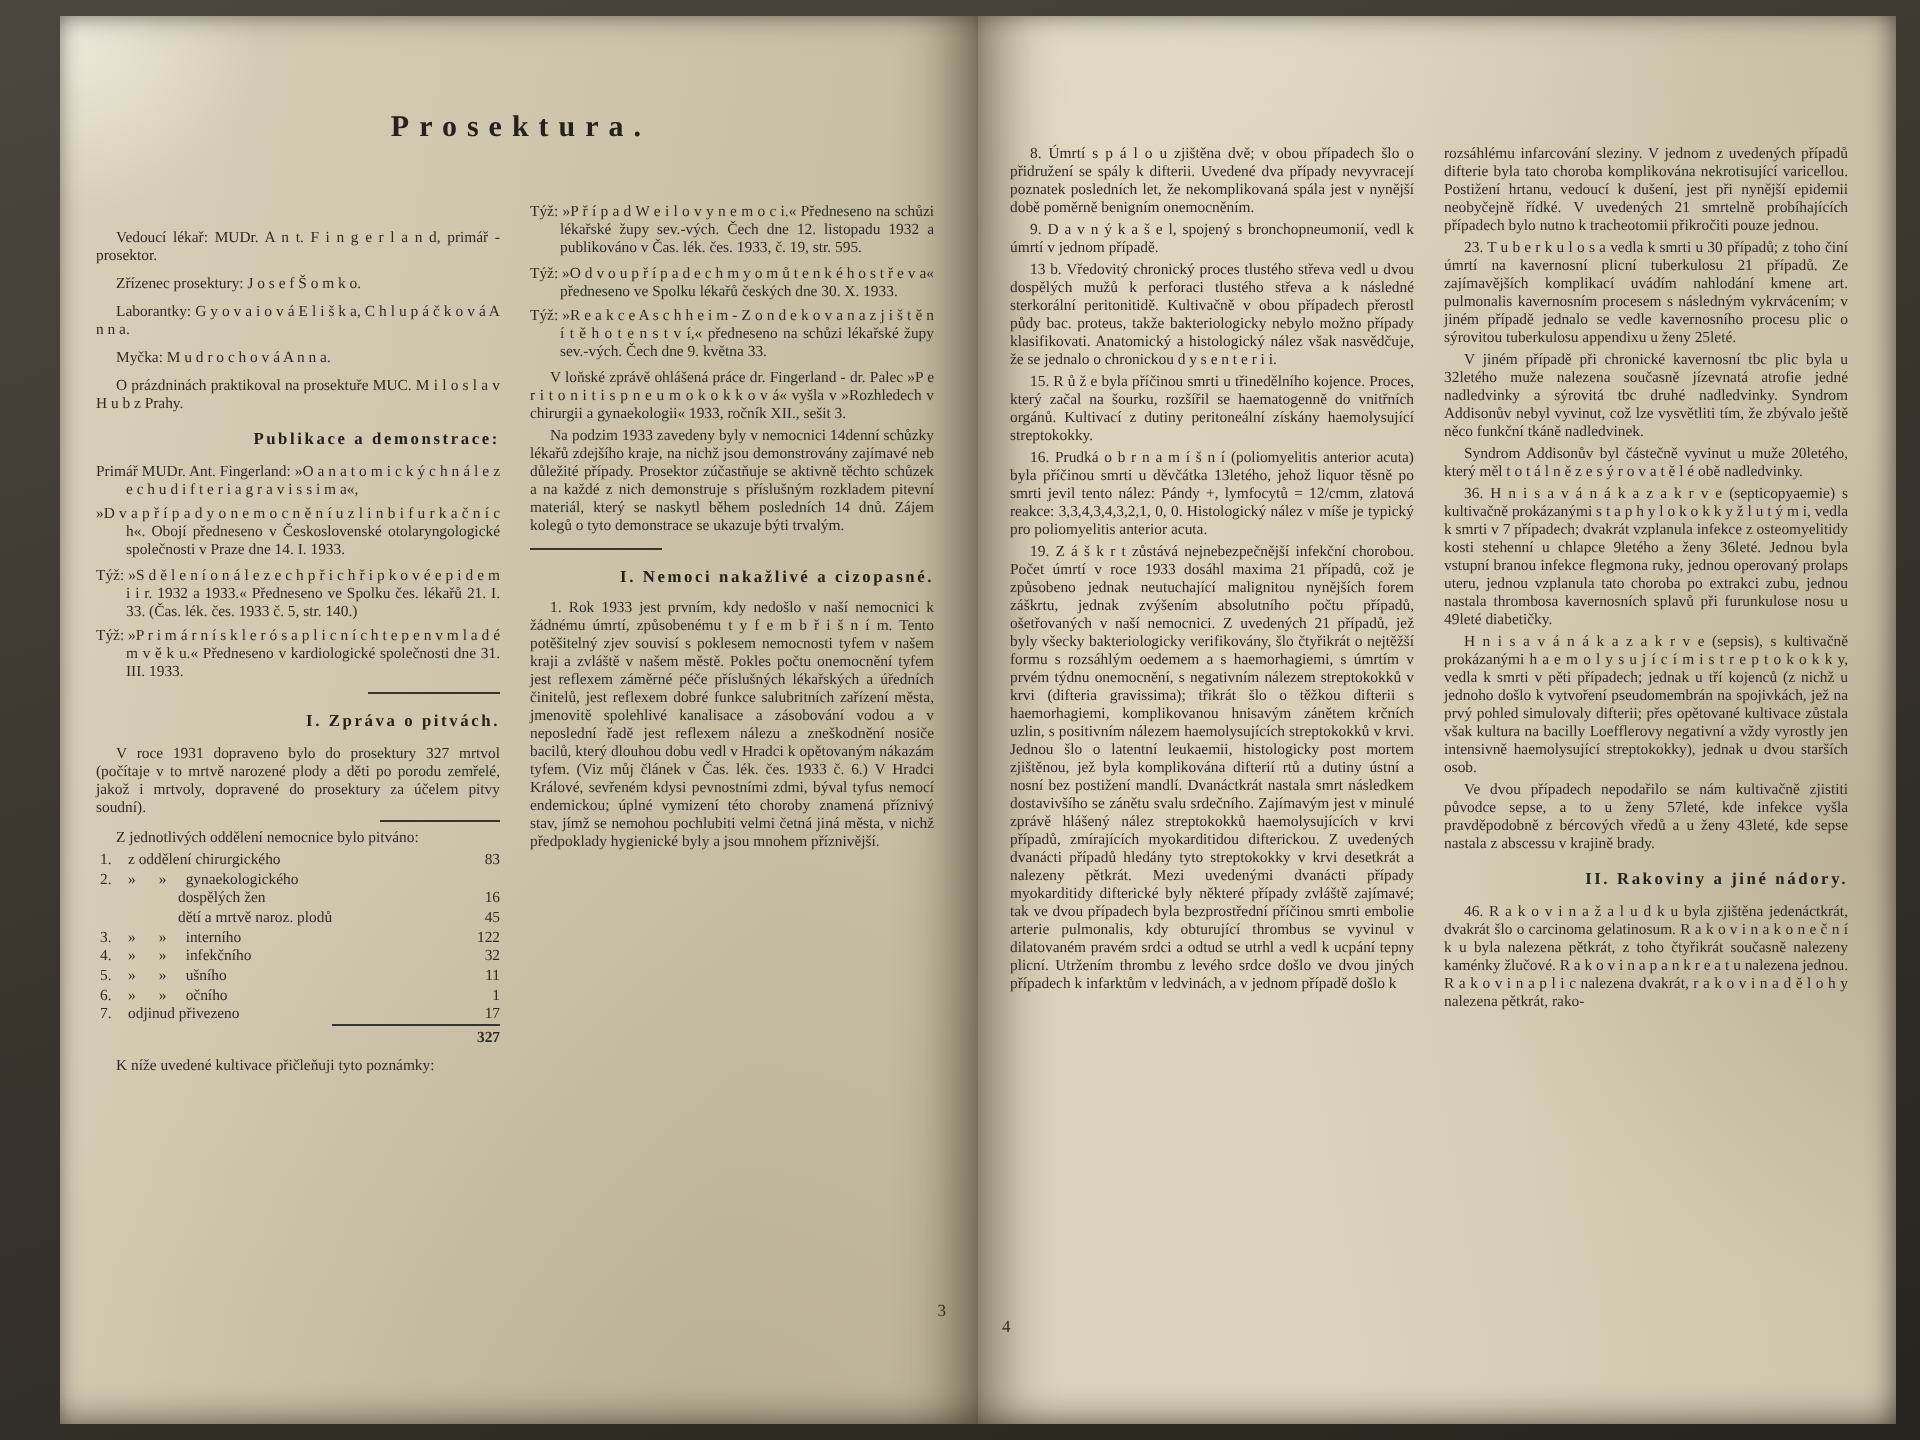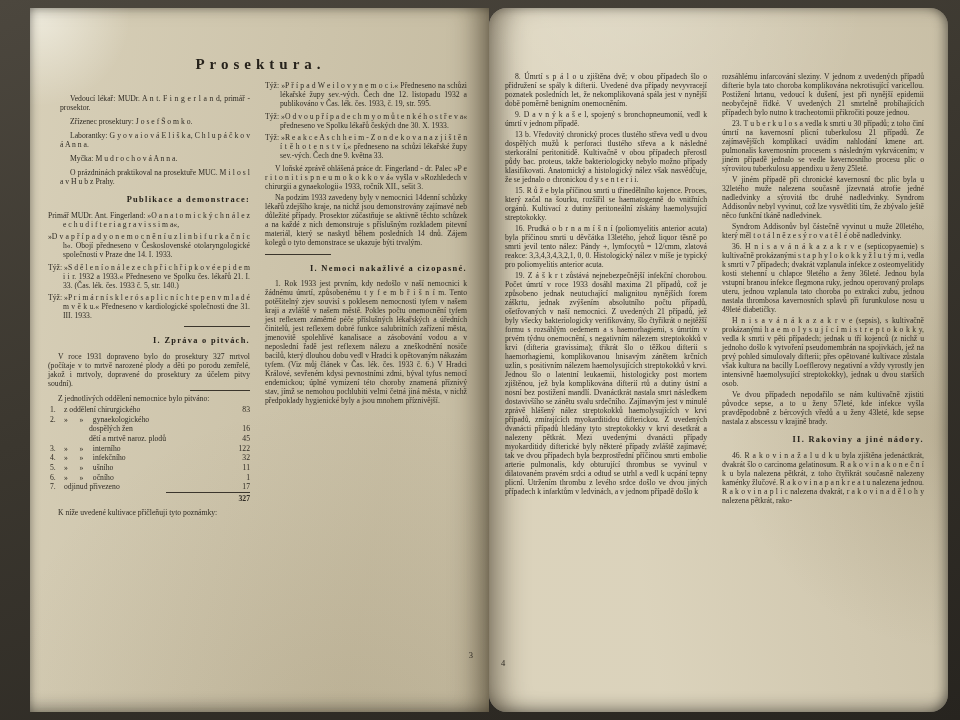--- a/index.html
+++ b/index.html
@@ -35,33 +35,32 @@
     background-image:
       radial-gradient(circle at 30% -5%, rgba(255,255,250,.25), rgba(255,255,250,0) 30%),
       radial-gradient(circle at 100% 60%, rgba(105,88,52,.18), rgba(105,88,52,0) 35%),
       linear-gradient(260deg, rgba(60,45,20,.10), rgba(255,255,255,.08) 70%);
     box-shadow:
       inset 24px 0 28px -14px rgba(35,25,10,.5),
       inset -9px 0 12px -6px rgba(0,0,0,.4),
       inset 0 7px 10px -6px rgba(0,0,0,.22),
       inset 0 -12px 16px -9px rgba(0,0,0,.35);
     padding:64px 18px 18px 16px;
-    border-radius:18px;
   }
   .page-title {
     text-align:center; font-weight:bold; font-size:15px; letter-spacing:5px;
-    margin:2px 0 8px 0; color:#26221b;
+    margin:2px 0 28px 0; color:#26221b;
   }
   .cols { display:flex; gap:15px; }
   .col { width:202px; font-size:7.7px; line-height:1.17; text-align:justify; }
   .col-staff { padding-top:13px; }
   p { margin:0 0 3px 0; }
   p.ind { text-indent:10px; margin-bottom:2px; }
   p.noind { text-indent:0; margin-bottom:2px; }
-  p.staff { text-indent:10px; margin-bottom:5px;margin-left:12px; }
+  p.staff { text-indent:10px; margin-bottom:5px; }
   p.hang { padding-left:15px; text-indent:-15px; margin-bottom:3.5px; }
   h3.center-head {
     font-size:8.4px; font-weight:bold; text-align:right; letter-spacing:1.3px;
     margin:9px 0 6px 0; text-indent:0; color:#26221b;
   }
   .rule { height:1px; background:#3a352c; }
   .rule-right { width:66px; margin:6px 0 6px auto; }
   .rule-left  { width:66px; margin:7px auto 7px 0; }
   .rule-mini  { width:60px; margin:2px 0 3px auto; }
   .stats { margin:2px 0 5px 2px; }

